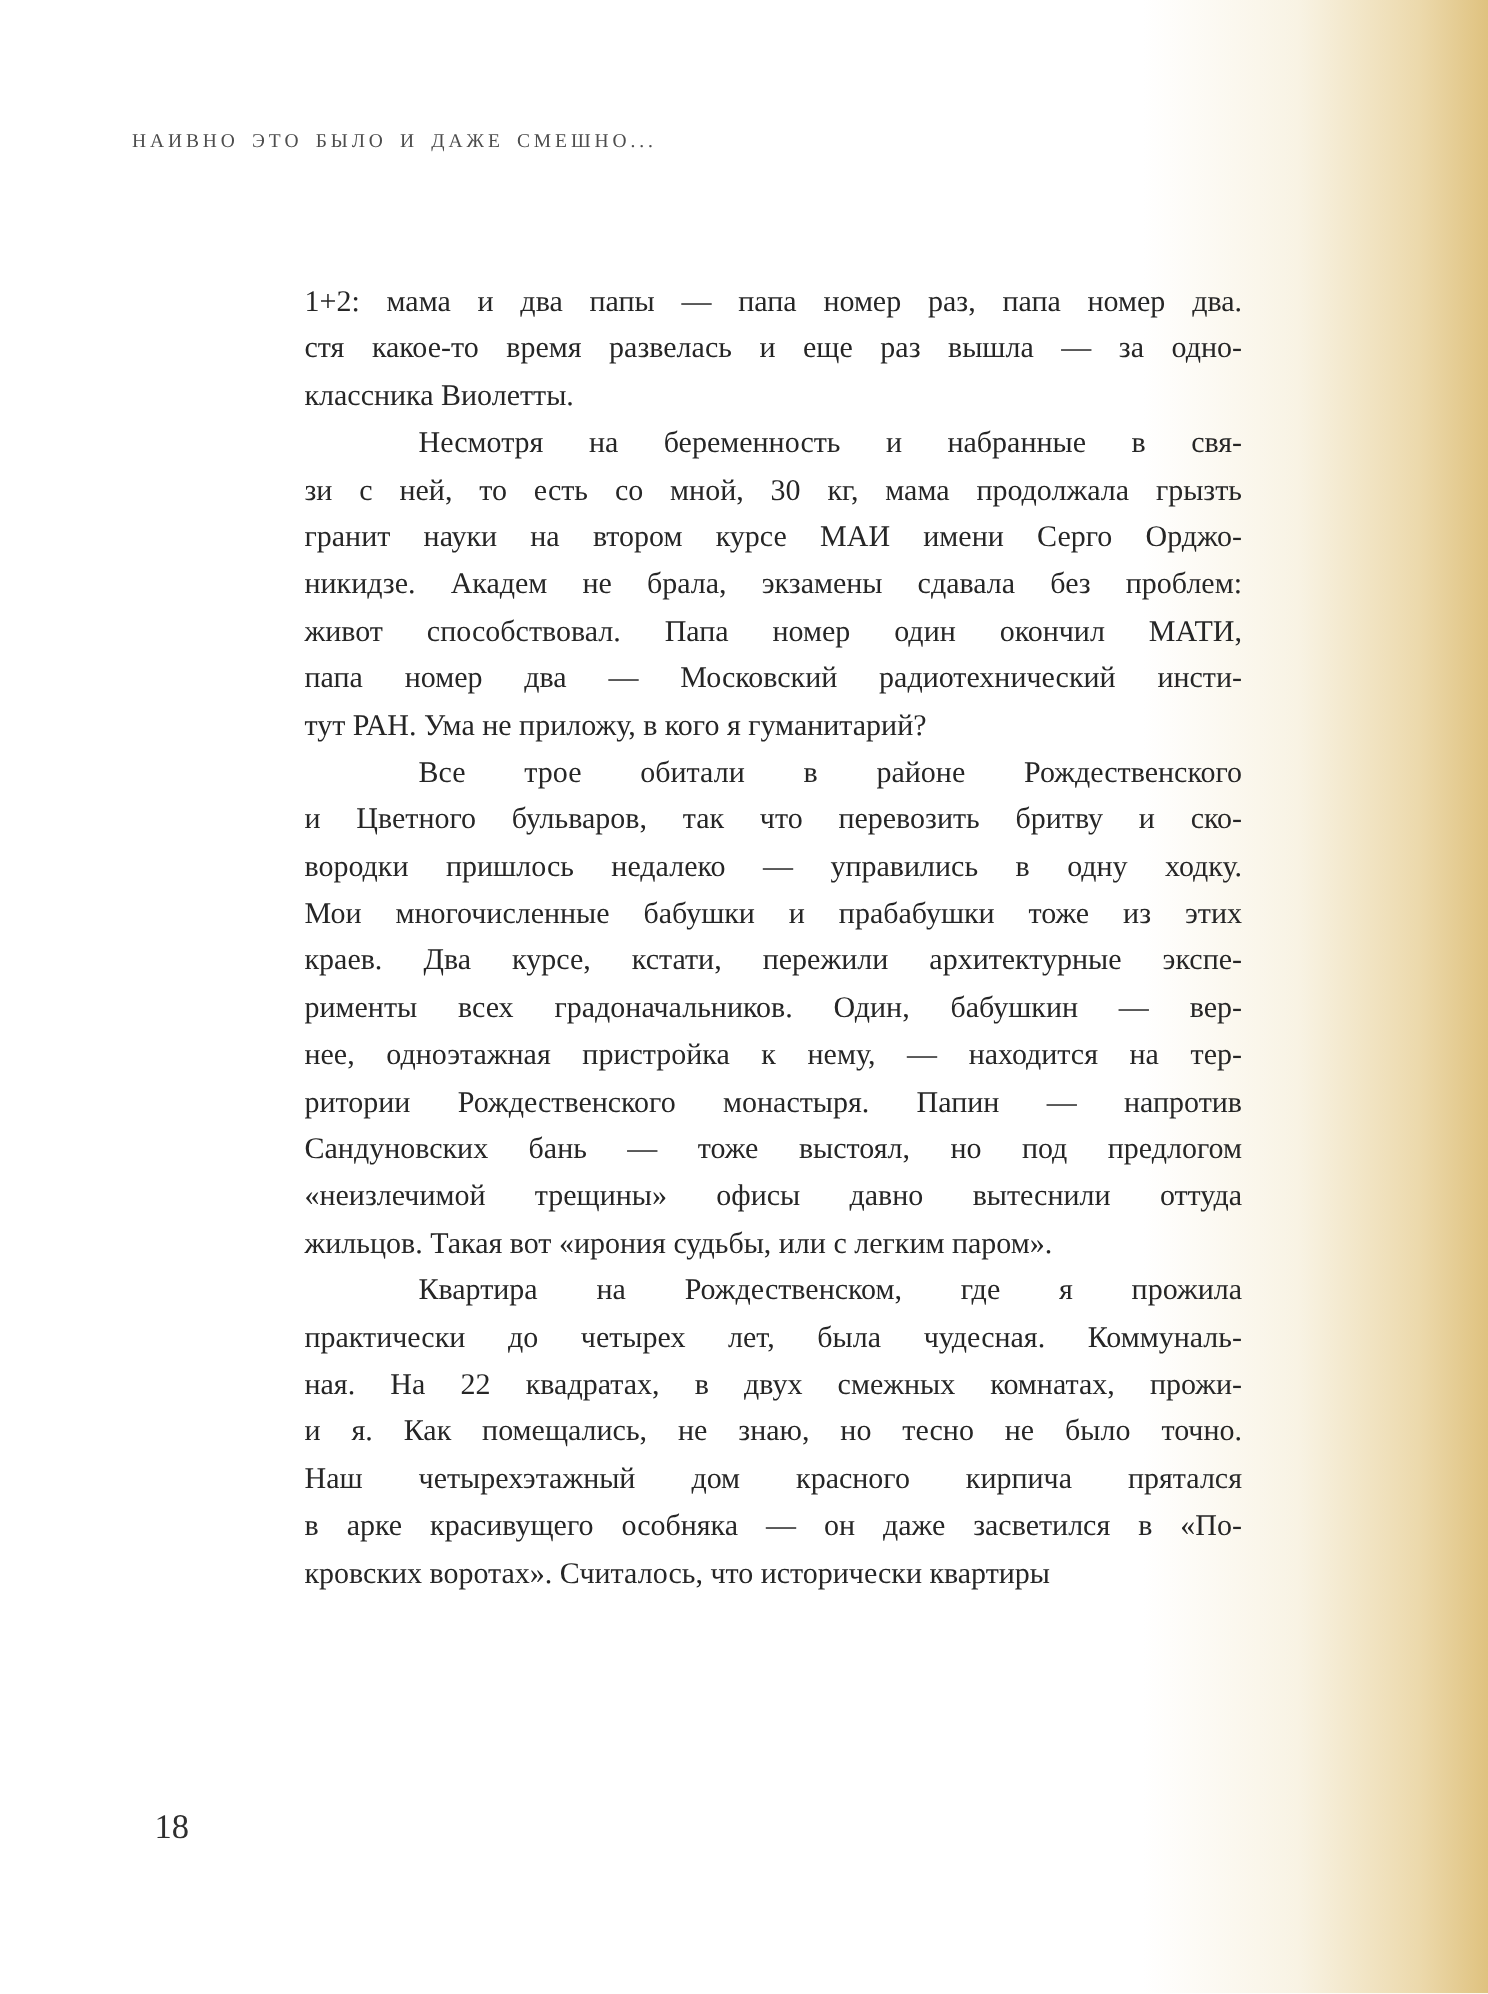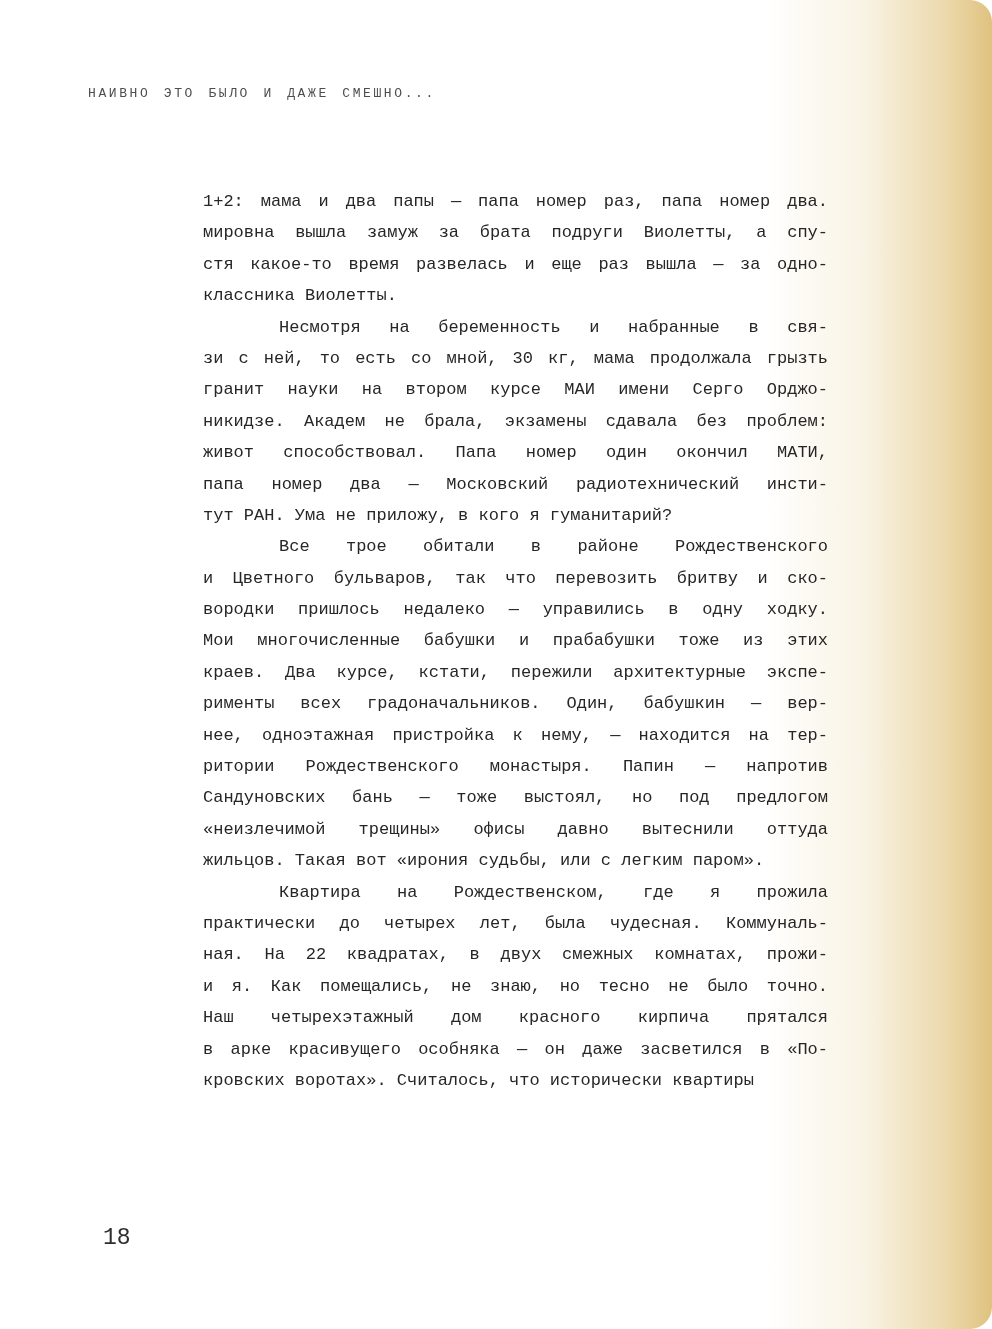--- a/index.html
+++ b/index.html
@@ -6,22 +6,21 @@
     margin: 0;
     padding: 0;
     background: #ffffff;
   }
   .page {
     position: relative;
     width: 992px;
     height: 1329px;
     overflow: hidden;
     background: #ffffff;
-    font-family: Liberation Mono, monospace;
-    border-radius: 22px;
+    font-family: Liberation Serif, serif;
   }
   .edge-gradient {
     position: absolute;
     top: 0;
     right: 0;
     width: 230px;
     height: 100%;
     background: linear-gradient(to right,
       rgba(223,194,127,0) 0%,
       rgba(240,228,194,0.45) 45%,
@@ -38,21 +37,21 @@
     word-spacing: 3px;
     color: #4d4d4d;
     text-transform: uppercase;
     white-space: nowrap;
   }
   .text-block {
     position: absolute;
     left: 203px;
     top: 186px;
     width: 625px;
-    font-size: 17px;
+    font-size: 20px;
     color: #262626;
   }
   .line {
     height: 31.4px;
     line-height: 31.4px;
     text-align: justify;
     text-align-last: justify;
     white-space: nowrap;
     overflow: visible;
   }
@@ -66,35 +65,33 @@
   }
   .line.indent {
     padding-left: 76px;
   }
   .page-number {
     position: absolute;
     left: 103px;
     top: 1205px;
     font-size: 23px;
     color: #2e2e2e;
-    margin-top: 20px;
   }
 </style>
 </head>
 <body>
 
 <div class="page">
   <div class="edge-gradient"></div>
 
   <div class="running-header">НАИВНО ЭТО БЫЛО И ДАЖЕ СМЕШНО...</div>
 
   <div class="text-block">
       <div class="paragraph">
         <div class="line just">1+2: мама и два папы — папа номер раз, папа номер два.</div>
-        <div class="line just">мировна вышла замуж за брата подруги Виолетты, а спу-</div>
         <div class="line just">стя какое-то время развелась и еще раз вышла — за одно-</div>
         <div class="line last">классника Виолетты.</div>
       </div>
       <div class="paragraph">
         <div class="line just indent">Несмотря на беременность и набранные в свя-</div>
         <div class="line just">зи с ней, то есть со мной, 30 кг, мама продолжала грызть</div>
         <div class="line just">гранит науки на втором курсе МАИ имени Серго Орджо-</div>
         <div class="line just">никидзе. Академ не брала, экзамены сдавала без проблем:</div>
         <div class="line just">живот способствовал. Папа номер один окончил МАТИ,</div>
         <div class="line just">папа номер два — Московский радиотехнический инсти-</div>

